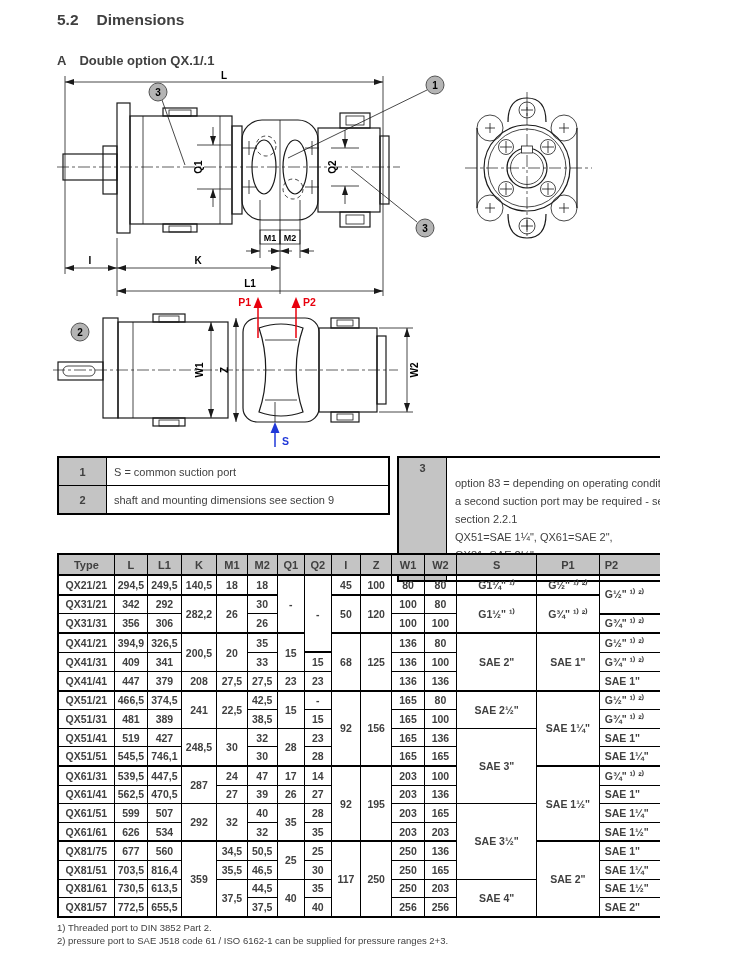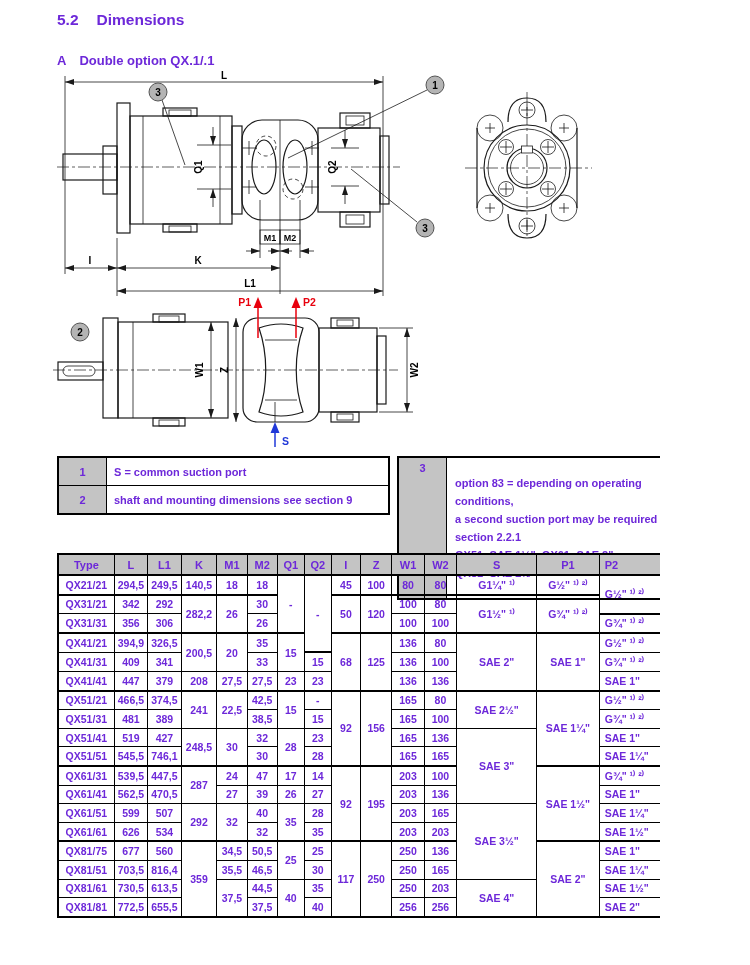--- a/index.html
+++ b/index.html
@@ -1,17 +1,17 @@
 <!DOCTYPE html>
 <html style="--press: #e8000d; --suc: #2038d8; --line: #1a1a1a; --callout: #b4b4b4; --hdr: #c4c4c4;"><head>
 <meta charset="utf-8">
 <style>
   html,body{margin:0;padding:0;background:#fff;}
   .page{position:relative;width:660px;height:965px;background:#fff;
-        font-family:"Liberation Sans",sans-serif;color:#6d28d9;overflow:hidden;}
+        font-family:"Liberation Sans",sans-serif;color:#404040;overflow:hidden;}
   .sec-title{position:absolute;left:57px;top:11px;font-size:15.5px;font-weight:bold;display:flex;gap:18px;}
   .sub-title{position:absolute;left:57px;top:53px;font-size:13px;font-weight:bold;display:flex;gap:13px;}
   svg{position:absolute;overflow:visible;}
   #svg-top{left:55px;top:70px;}
   #svg-front{left:460px;top:80px;}
   #svg-bottom{left:53px;top:292px;}
 
   
   .ln{fill:none;stroke:var(--line);stroke-width:1.2;}
   .lnt{fill:none;stroke:var(--line);stroke-width:0.8;}
@@ -26,21 +26,21 @@
   .pressh{fill:var(--press);}
   .suc{stroke:var(--suc);stroke-width:1.5;fill:none;}
   .such{fill:var(--suc);}
   .pt{font:bold 10.5px "Liberation Sans",sans-serif;fill:var(--press);}
   .st{font:bold 10.5px "Liberation Sans",sans-serif;fill:var(--suc);}
 
   
   .legend{position:absolute;border-collapse:collapse;font-size:11px;border:2px solid #000;}
   .legend td{border:1px solid #000;}
   .legend td.num{background:var(--hdr);width:45px;text-align:center;font-weight:bold;}
-  .legend td.txt{padding:3px 7px;font-weight:bold;}
+  .legend td.txt{padding:3px 7px;}
   #legend-left{left:57px;top:456px;width:333px;}
   #legend-left td{height:21px;}
   #legend-right{left:397px;top:456px;width:306px;}
   #legend-right td{vertical-align:top;}
   #legend-right td.num{padding-top:4px;}
   #legend-right td.txt{white-space:pre-line;line-height:18px;padding:16px 8px;}
 
   
   .dims{position:absolute;left:57px;top:553px;width:646px;border-collapse:collapse;
         table-layout:fixed;font-size:10.5px;font-weight:bold;border:2px solid #000;}
@@ -541,26 +541,30 @@
           <td rowspan="2">37,5</td>
           <td>44,5</td>
           <td rowspan="2">40</td>
           <td>35</td>
           <td>250</td>
           <td>203</td>
           <td rowspan="2">SAE 4"</td>
           <td class="al">SAE 1½"</td>
         </tr>
         <tr>
-          <td>QX81/81</td>
+          <td>QX81/57</td>
           <td>772,5</td>
           <td>655,5</td>
           <td>37,5</td>
           <td>40</td>
           <td>256</td>
           <td>256</td>
           <td class="al">SAE 2"</td>
         </tr>
       </tbody>
   </table>
 
+  <div class="footnotes">
+      <div>1) Threaded port to DIN 3852 Part 2.</div>
+      <div>2) pressure port to SAE J518 code 61 / ISO 6162-1 can be supplied for pressure ranges 2+3.</div>
+    </div>
 
 </div>
 
 </body></html>

